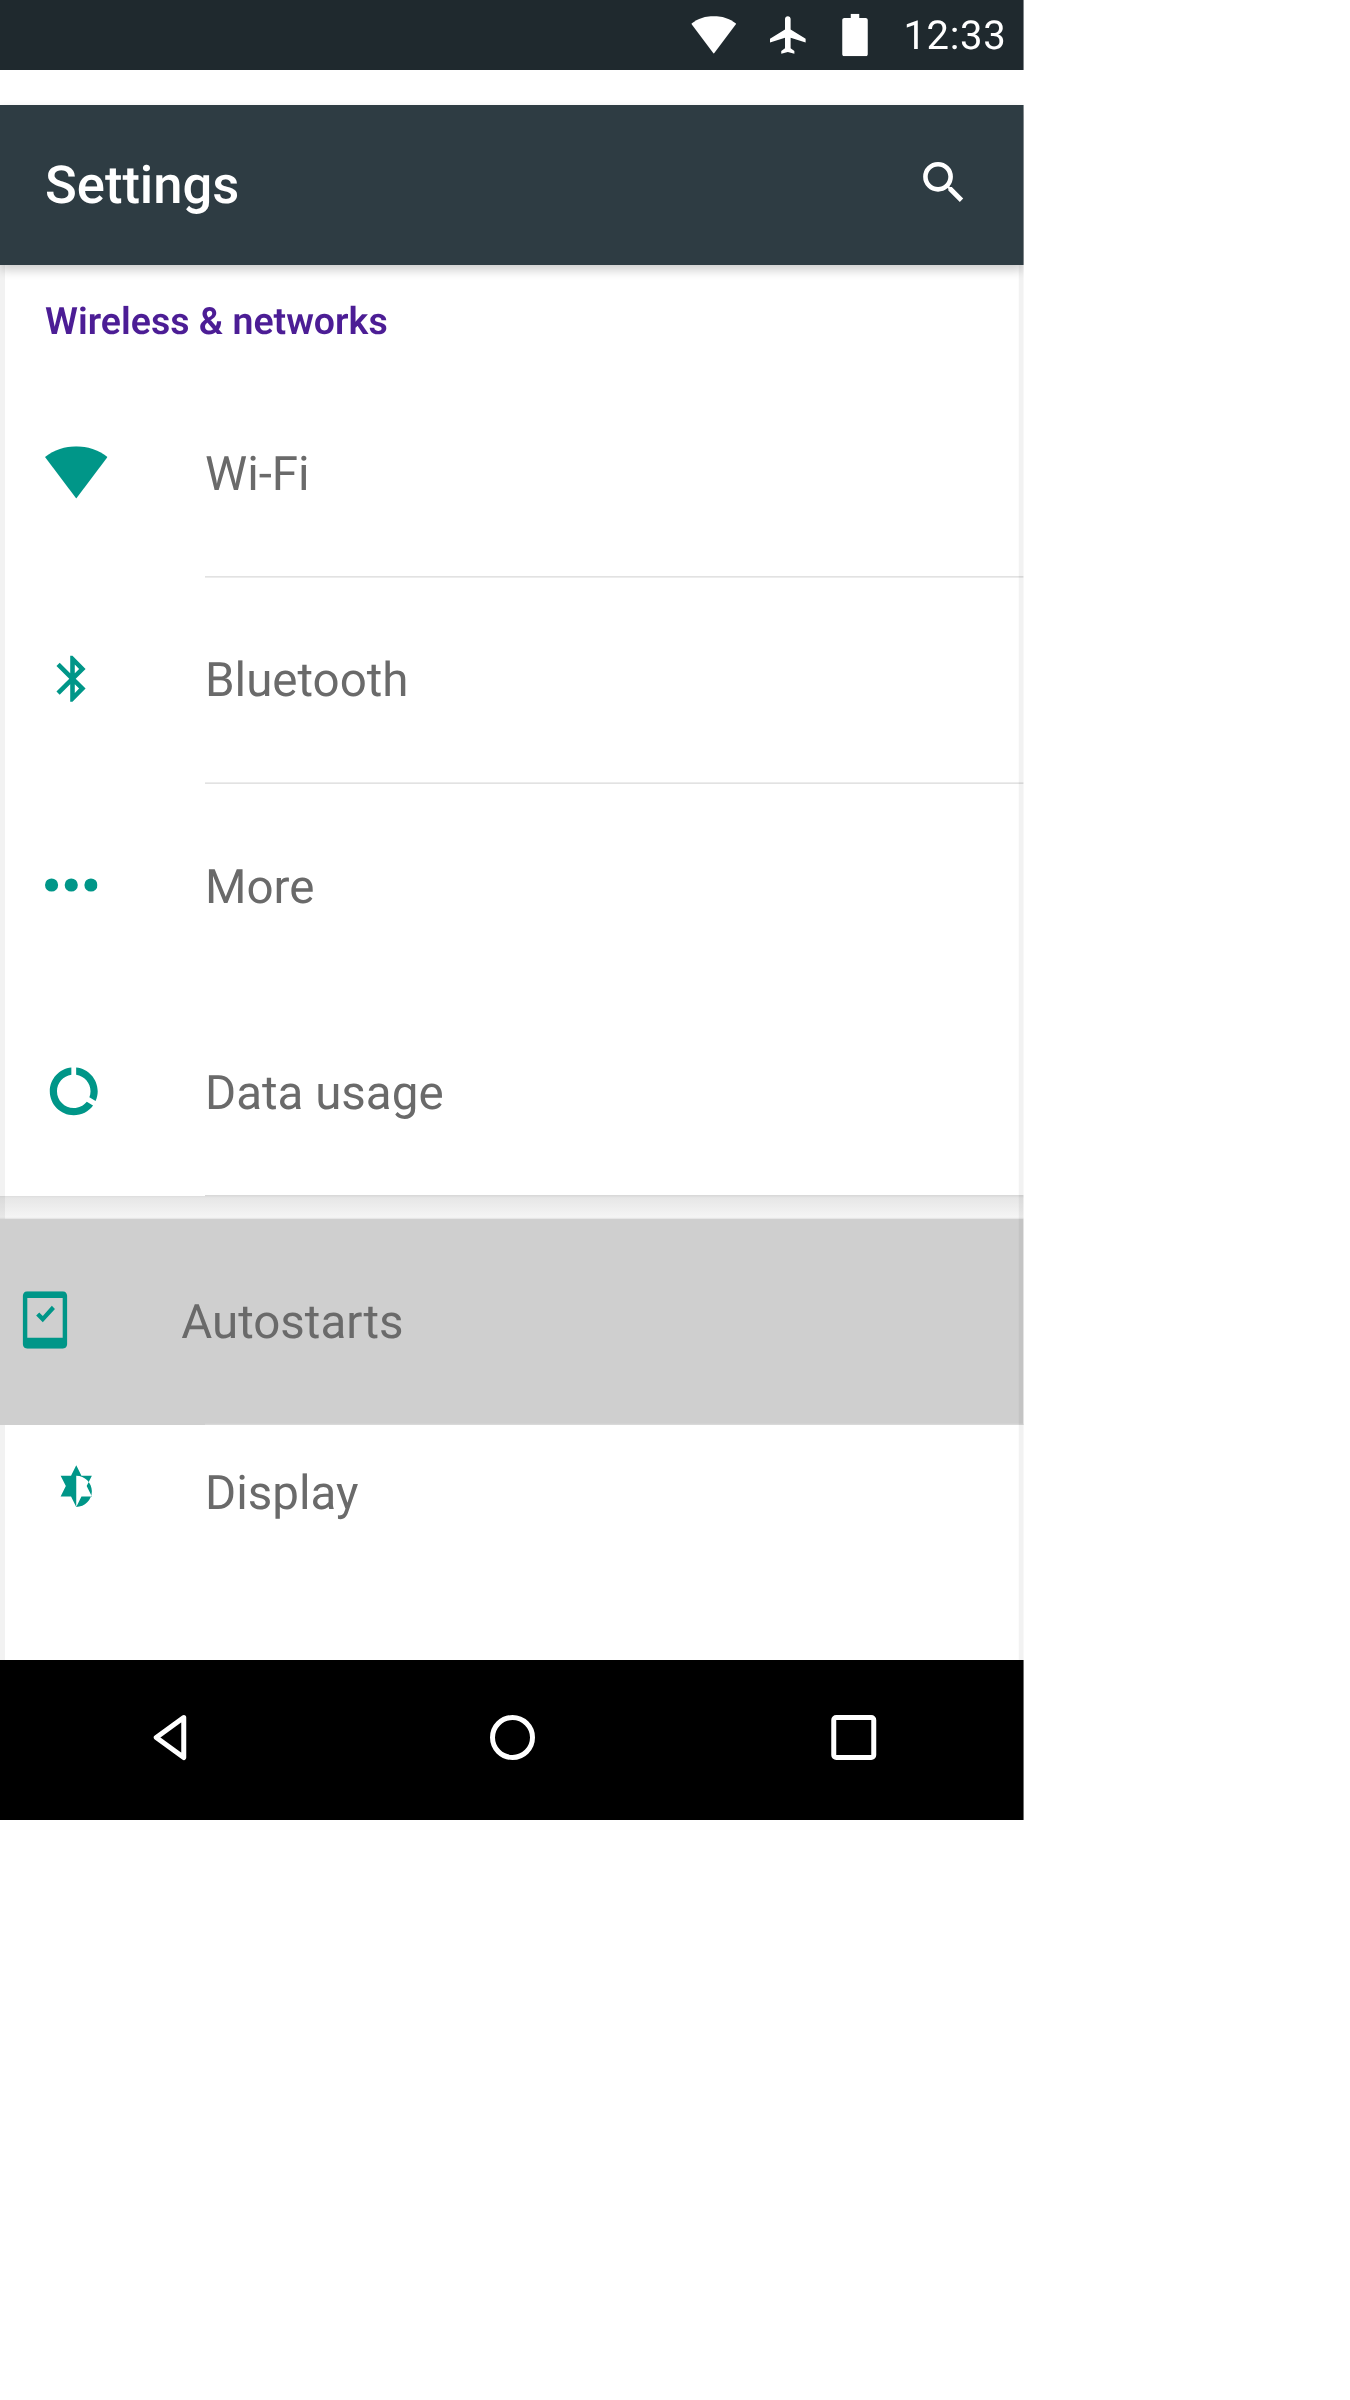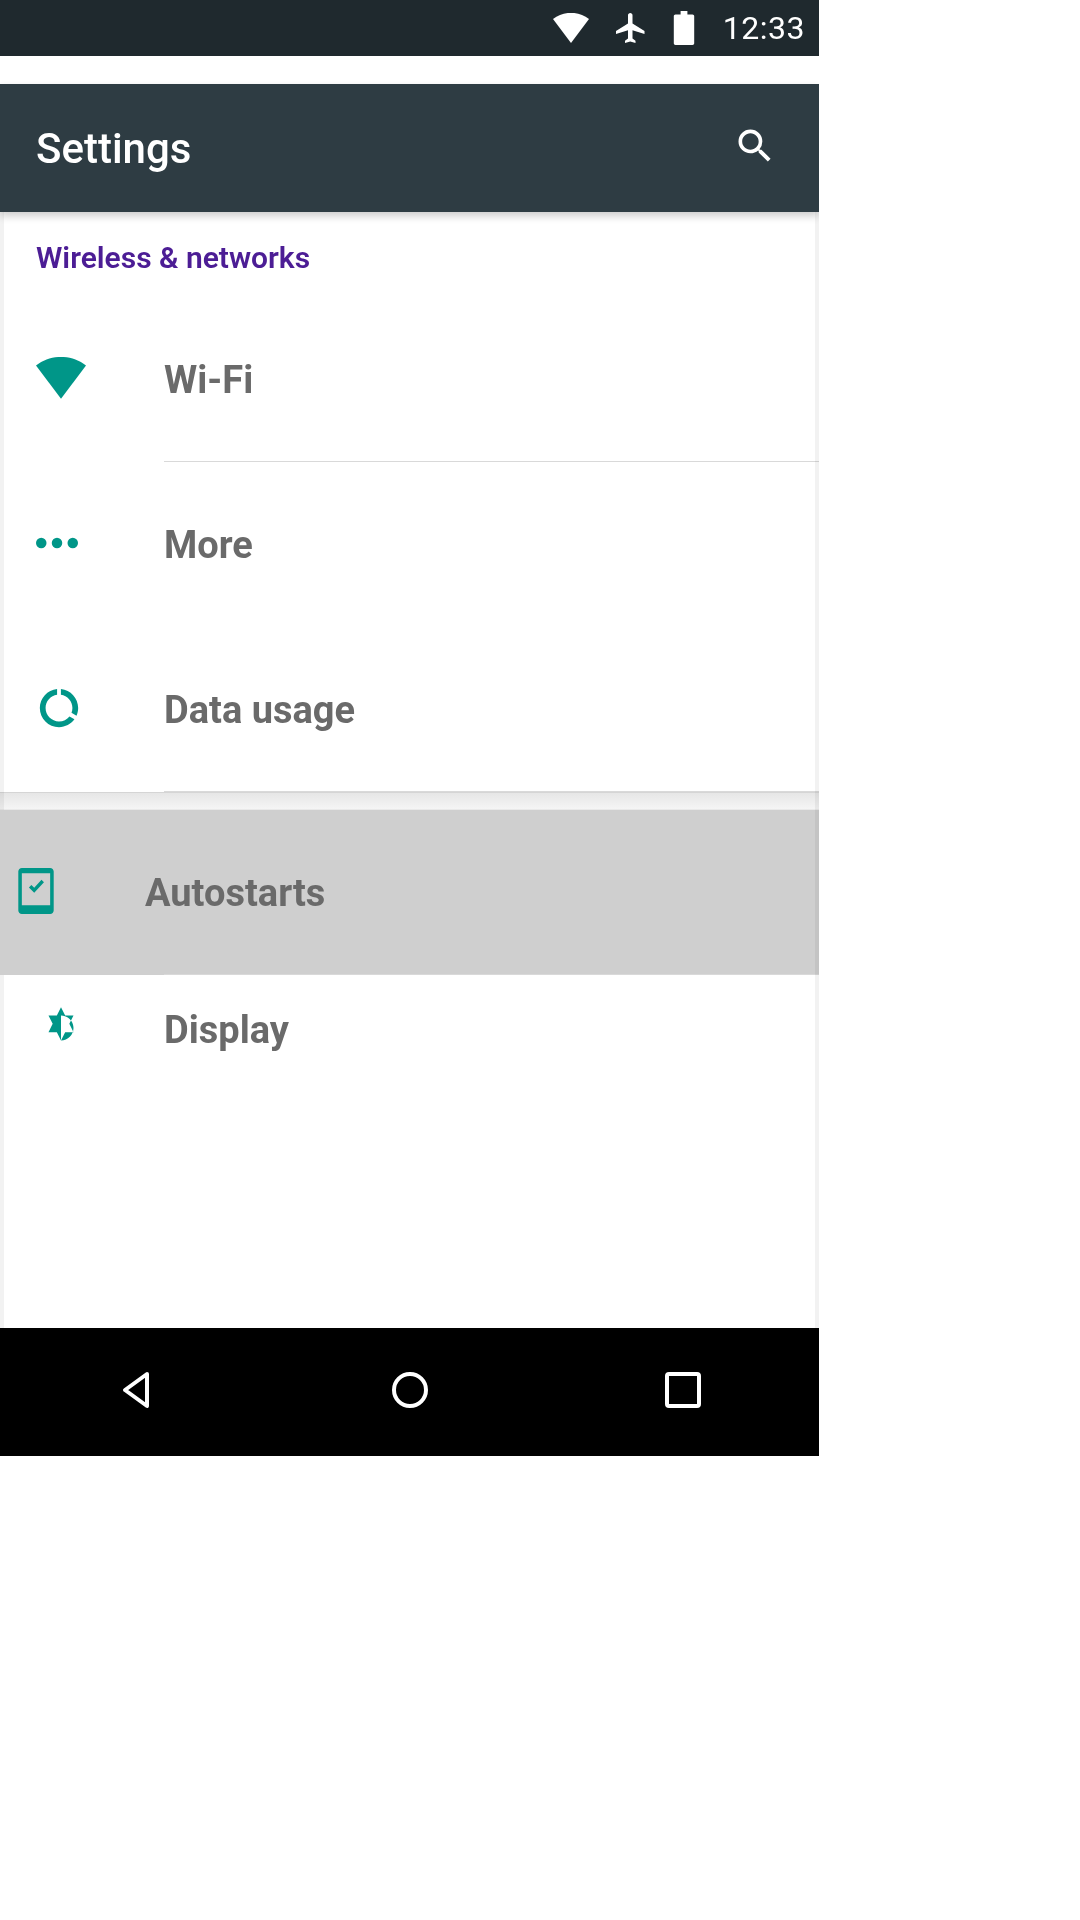--- a/index.html
+++ b/index.html
@@ -18,21 +18,21 @@
   .app-bar .search-btn { display:flex; align-items:center; justify-content:center; width:56px; height:56px; }
   .app-bar svg { fill: #fff; }
 
   
   .content { flex: 1; overflow: hidden; background: #fff; }
   .section-header { color: #4c1d95; font-size: 30px; font-weight: 600; padding: 28px 36px 22px 36px; }
   .list-item { display: flex; align-items: center; height: 165px; position: relative; padding-left: 36px; }
   .list-item.highlight { background: #cfcfcf; padding-left: 17px; }
   .list-item .icon-col { width: 128px; display: flex; align-items: center; justify-content: flex-start; }
   .list-item .icon-col svg { fill: #009688; }
-  .list-item .label { font-size: 38px; color: #6a6a6a; font-weight: 700; }
+  .list-item .label { font-size: 38px; color: #6a6a6a; font-weight: 400; }
   .divider { position: absolute; bottom: 0; left: 164px; right: 0; height: 1px; background: #d9d9d9; }
   .section-gap { height: 18px; background: linear-gradient(#e6e6e6, #f5f5f5); border-top:1px solid #d5d5d5; border-bottom:1px solid #e9e9e9; }
   .item-display { height: 110px; align-items: center; }
 
   
   .nav-bar { height: 128px; background: #000; display: flex; align-items: center; justify-content: space-around; }
   .nav-btn { width: 160px; height: 80px; display:flex; align-items:center; justify-content:center; }
   .nav-bar svg { stroke: #fff; fill: none; stroke-width: 4; }
 
   
@@ -84,20 +84,31 @@
           <span>
         <svg width="50" height="42" viewBox="0 0 24 20">
               <path d="M12 20 L24 4 C17 -1.5 7 -1.5 0 4 Z"></path>
             </svg>
       </span>
         </div>
       <div class="label">Wi-Fi</div>
       <div class="divider"></div>
     </div>
 
+    <div class="list-item">
+      <div class="icon-col">
+          <span>
+        <svg width="44" height="50" viewBox="0 0 24 24">
+              <path d="M17.71 7.71L12 2h-1v7.59L6.41 5 5 6.41 10.59 12 5 17.59 6.41 19 11 14.41V22h1l5.71-5.71L13.41 12l4.3-4.29zM13 5.83l1.88 1.88L13 9.59V5.83zm1.88 10.46L13 18.17v-3.76l1.88 1.88z"></path>
+            </svg>
+      </span>
+        </div>
+      <div class="label">Bluetooth</div>
+      <div class="divider"></div>
+    </div>
 
     <div class="list-item">
       <div class="icon-col">
           <span>
         <svg width="42" height="14" viewBox="0 0 24 6">
               <circle cx="3" cy="3" r="3"></circle>
               <circle cx="12" cy="3" r="3"></circle>
               <circle cx="21" cy="3" r="3"></circle>
             </svg>
       </span>

